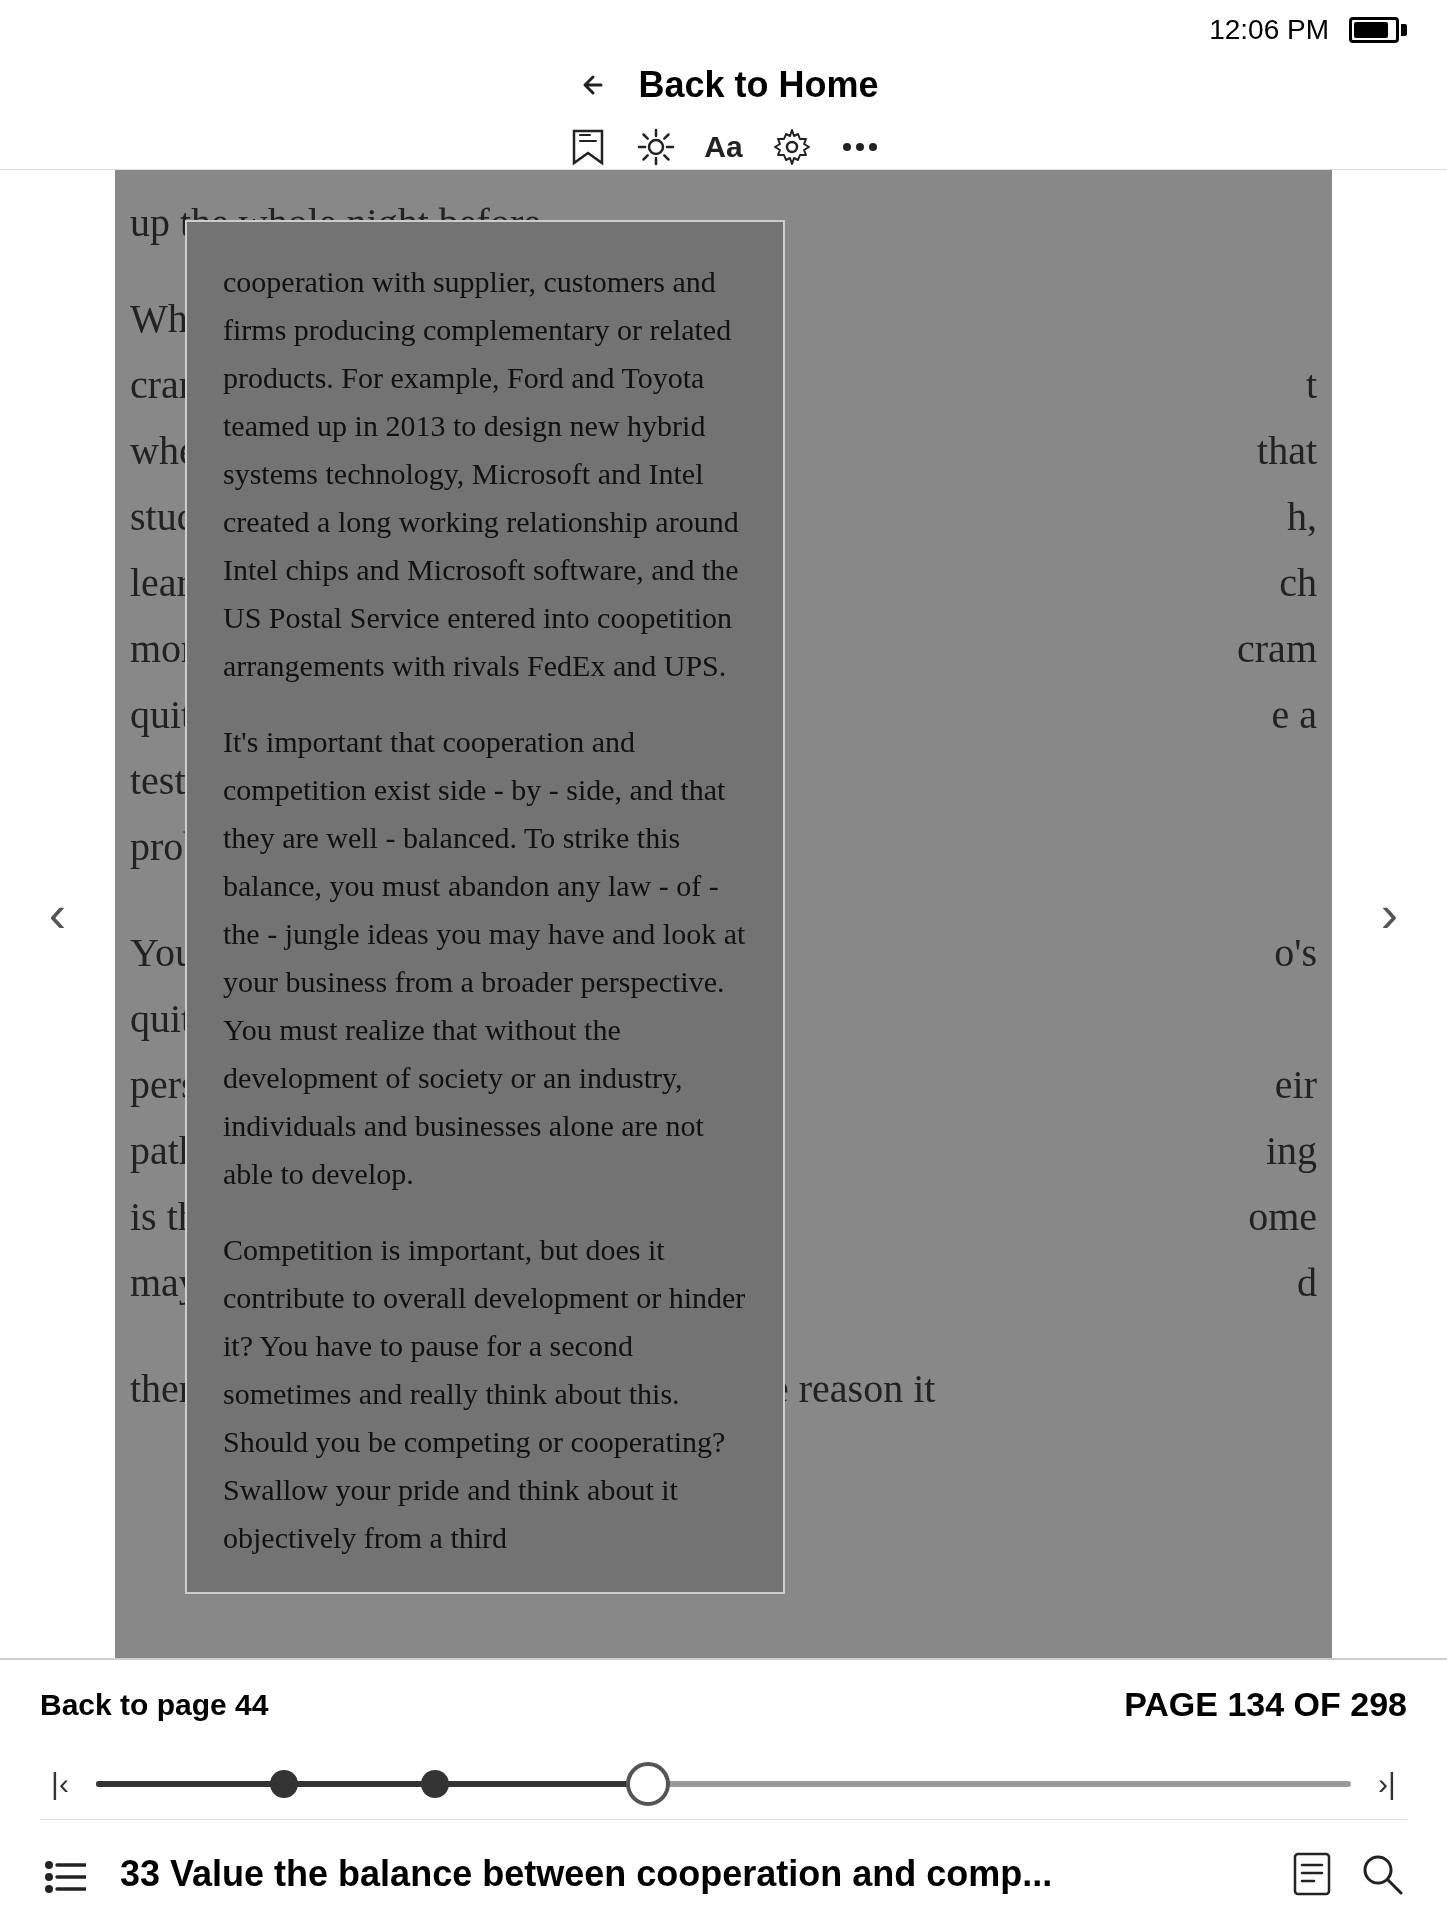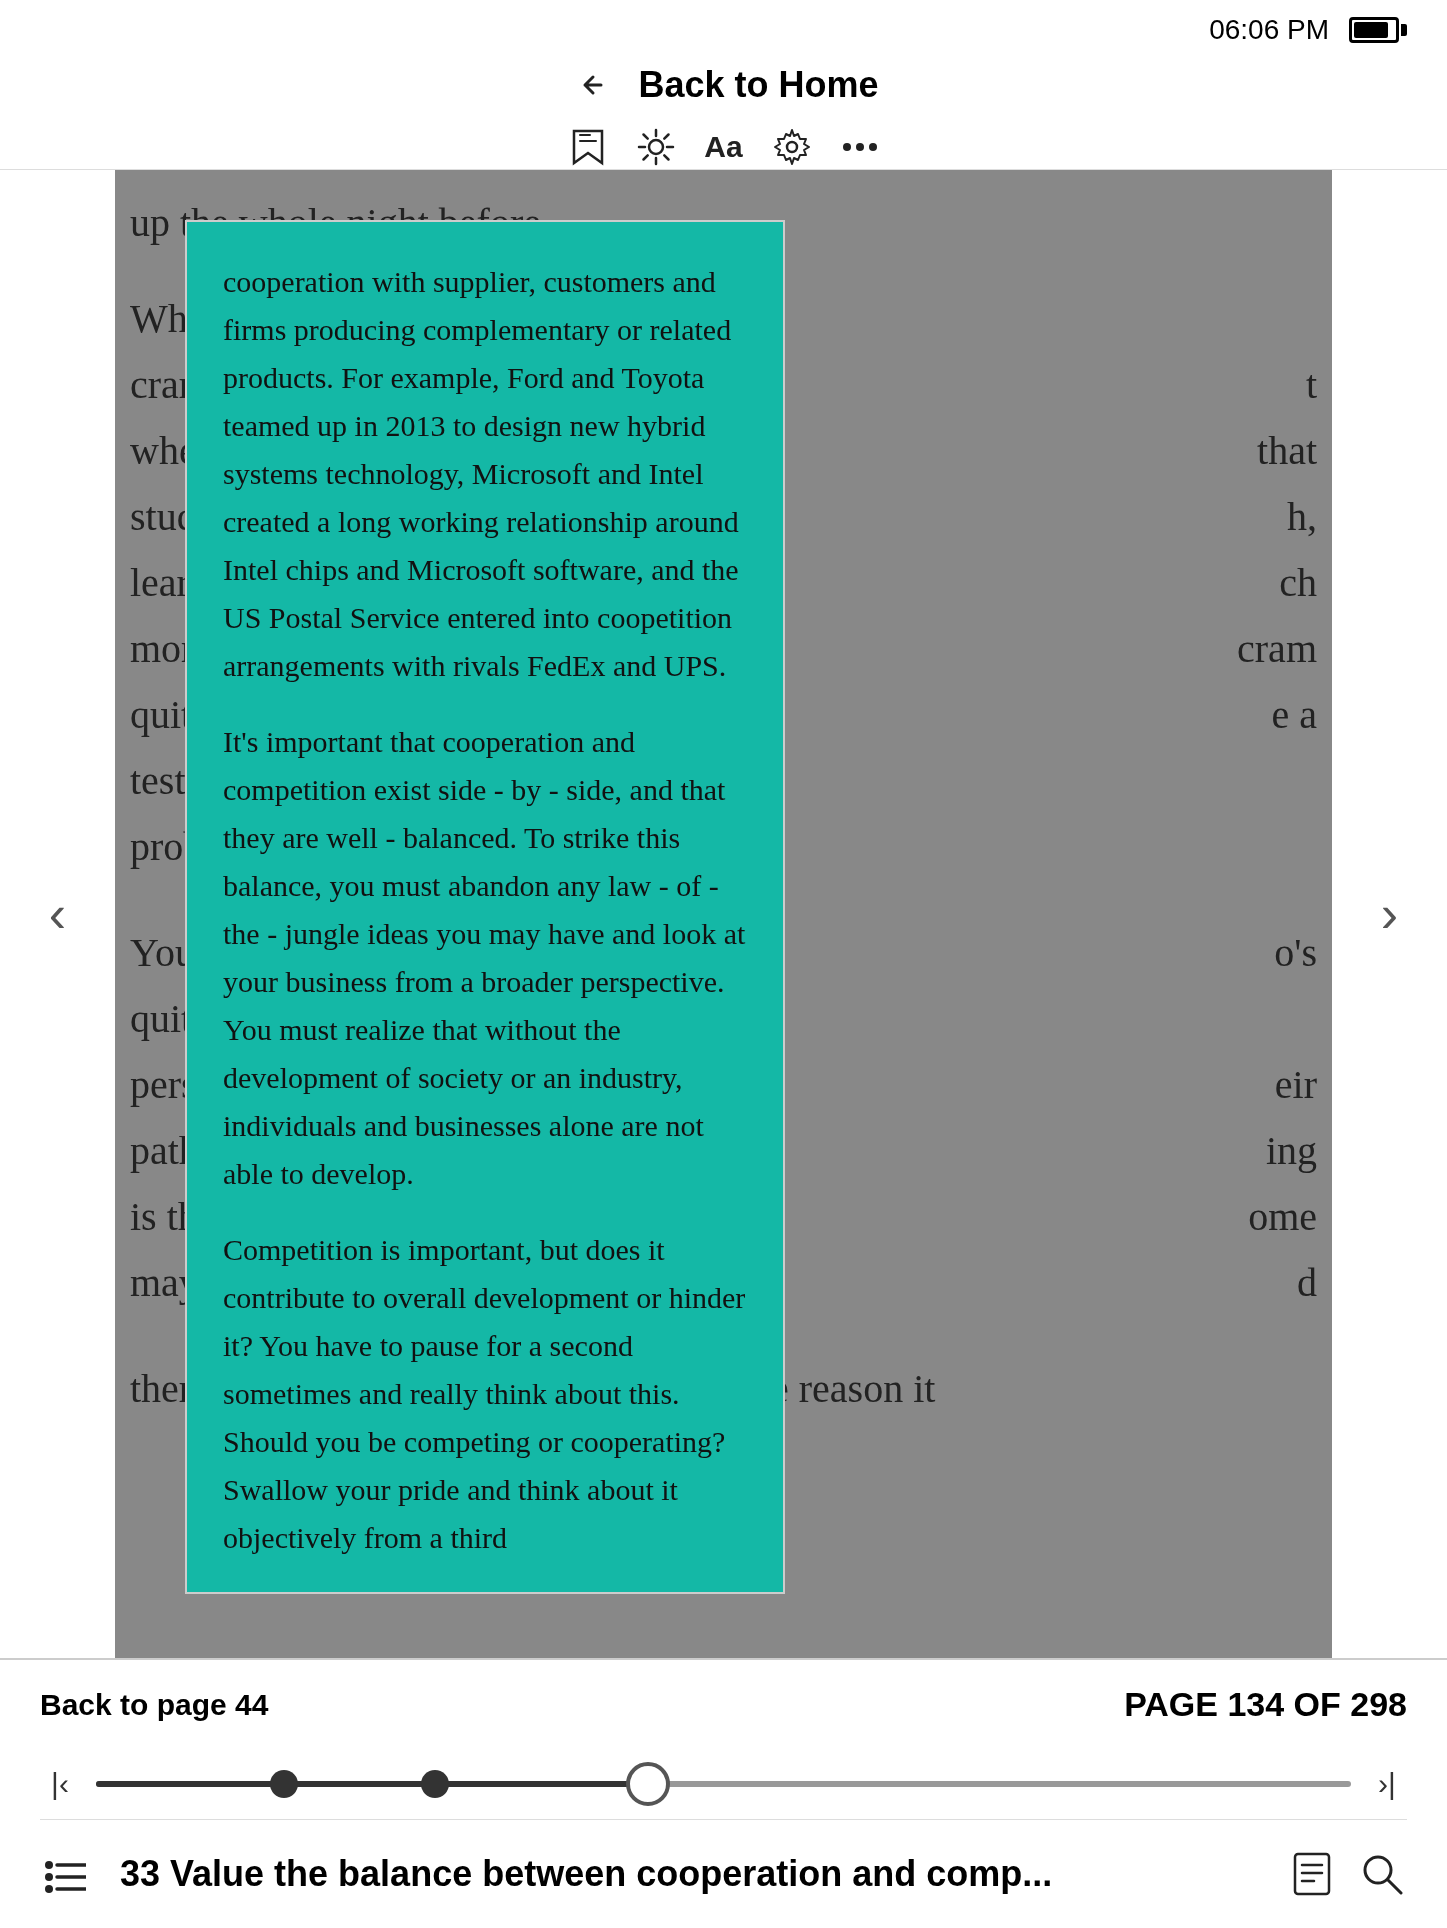--- a/index.html
+++ b/index.html
@@ -176,21 +176,21 @@
       font-family: Arial, sans-serif;
       cursor: pointer;
     }
 
     
     .popup-box {
       position: absolute;
       top: 50px;
       left: 185px;
       width: 600px;
-      background: #14b8a6;
+      background: #737373;
       border: 2px solid #ccc;
       padding: 36px 36px 30px 36px;
       z-index: 50;
       font-size: 30px;
       line-height: 1.6;
       color: #111;
     }
     .popup-paragraph {
       margin-bottom: 28px;
     }
@@ -316,21 +316,21 @@
       align-items: center;
       justify-content: center;
       font-size: 36px;
       color: #222;
     }
   </style>
 </head>
 <body>
 
 <div class="status-bar">
-  <span class="status-time">06:06 PM</span>
+  <span class="status-time">12:06 PM</span>
   <div class="battery-icon">
     <div class="battery-body">
       <div class="battery-fill"></div>
     </div>
     <div class="battery-tip"></div>
   </div>
 </div>
 
 <div class="top-nav">
   <div class="nav-left">

